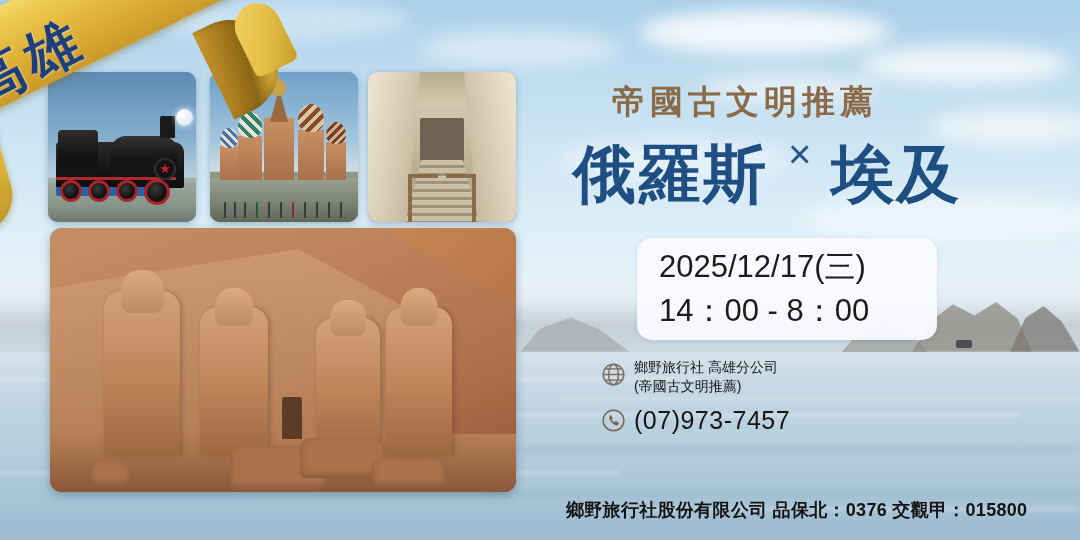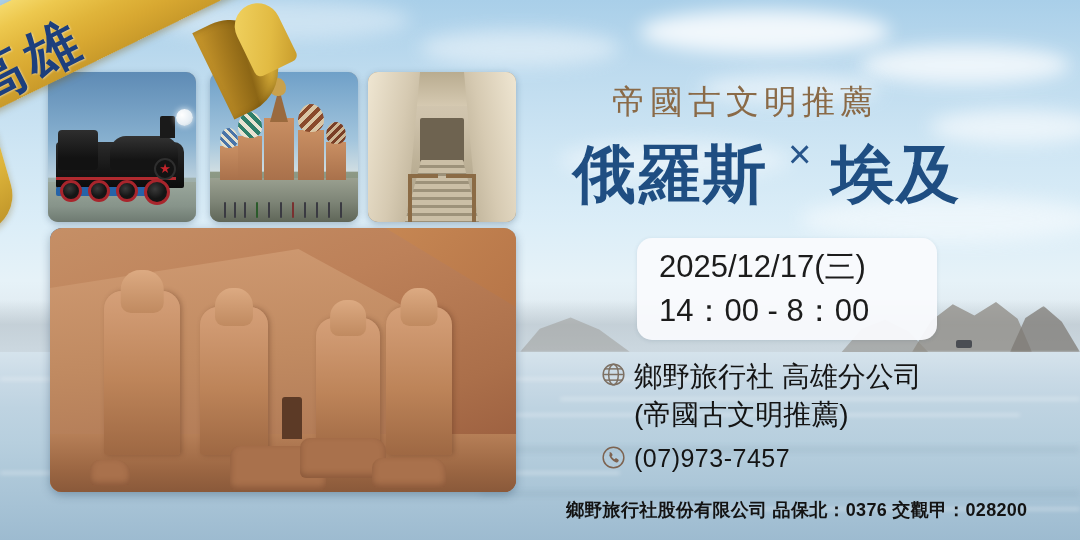--- a/index.html
+++ b/index.html
@@ -210,21 +210,21 @@
     position:absolute; left:16px; top:64px; width:240px;
     transform:rotate(-27deg); transform-origin:left center;
     font-size:54px; font-weight:bold; color:#1d3f7d;
     letter-spacing:6px; white-space:nowrap;
     text-shadow:1px 1px 2px rgba(255,255,255,.45);
   }
 
   
   .subtitle {
     position:absolute; left:612px; top:80px;
-    font-size:33px; font-weight:normal; color:#8a6a47;
+    font-size:33px; font-weight:bold; color:#8a6a47;
     letter-spacing:5px; white-space:nowrap;
   }
   .headline {
     position:absolute; left:573px; top:132px;
     font-size:63px; font-weight:bold; color:#1f4e82;
     letter-spacing:2px; white-space:nowrap;
     display:flex; align-items:flex-start;
   }
   .headline .cross {
     font-size:40px; font-weight:400; margin:0 18px 0 20px;
@@ -238,21 +238,21 @@
     padding-left:22px;
     box-shadow:0 1px 4px rgba(40,70,100,.12);
   }
   .datebox .d-line { font-size:31px; color:#1c1c1c; line-height:1.42; white-space:nowrap; }
 
   .contact {
     position:absolute; left:600px; top:358px; width:470px;
   }
   .c-row { display:flex; align-items:flex-start; margin-bottom:8px; }
   .c-icon { width:34px; flex:0 0 34px; padding-top:3px; }
-  .c-text { font-size:28px; color:#141414; line-height:1.34; }
+  .c-text { font-size:14px; color:#141414; line-height:1.34; }
   .c-phone { font-size:25px; color:#141414; letter-spacing:.5px; }
   .phone-row { display:flex; align-items:center; margin-top:6px; }
 
   .footer {
     position:absolute; left:566px; top:498px;
     font-size:18px; font-weight:bold; color:#131313; white-space:nowrap;
     letter-spacing:.3px;
   }
 </style>
 </head>
@@ -411,15 +411,15 @@
       <div class="c-icon">
         <svg width="27" height="27" viewBox="0 0 24 24" fill="none" stroke="#7d6350" stroke-width="1.3">
           <circle cx="12" cy="12" r="9.2"></circle>
           <path d="M8.4 7.6c.5-.5 1.3-.5 1.7.1l.9 1.3c.3.5.2 1.1-.2 1.5l-.5.4c.5 1.2 1.5 2.2 2.7 2.7l.4-.5c.4-.4 1-.5 1.5-.2l1.3.9c.6.4.6 1.2.1 1.7l-.5.5c-.5.5-1.2.6-1.8.3-2.5-1.1-4.5-3.1-5.6-5.6-.3-.6-.2-1.3.3-1.8z" fill="#7d6350" stroke="none"></path>
         </svg>
       </div>
       <div class="c-phone">(07)973-7457</div>
     </div>
   </div>
 
-  <div class="footer">鄉野旅行社股份有限公司  品保北：0376  交觀甲：028200</div>
+  <div class="footer">鄉野旅行社股份有限公司  品保北：0376  交觀甲：015800</div>
 
 </div>
 
 </body></html>

